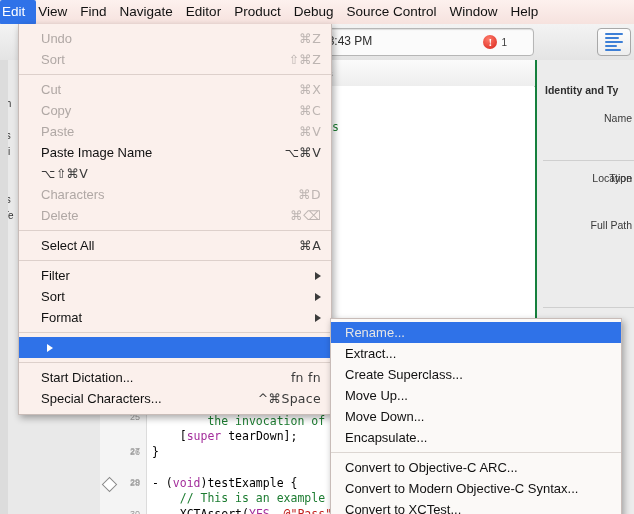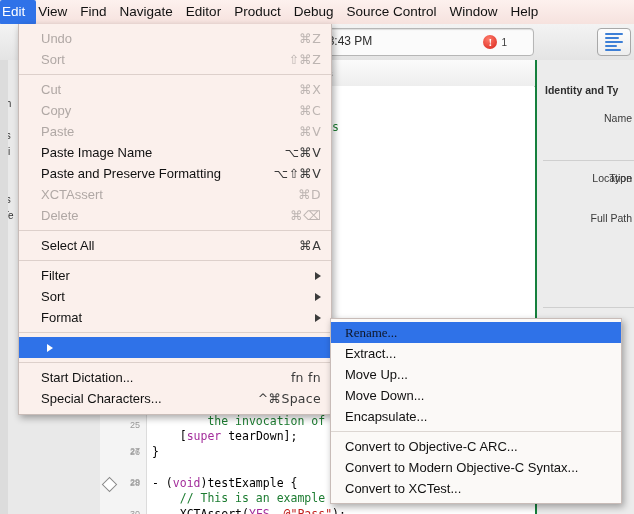--- a/index.html
+++ b/index.html
@@ -147,21 +147,21 @@
   }
   .mi .mi-label{flex:1 1 auto;}
   .mi .mi-key{
     flex:0 0 auto;text-align:right;color:#3a3a3a;
     font-size:12.5px;letter-spacing:.3px;
     font-family:"DejaVu Sans",sans-serif;
   }
   .mi.disabled .mi-label{color:#b0a8a5;}
   .mi.disabled .mi-key{color:#bdb5b2;}
   .mi.sel{background:#2f72e8;}
-  .mi.sel .mi-label,.mi.sel .mi-key{color:#0f172a;font-family:Liberation Serif, serif;}
+  .mi.sel .mi-label,.mi.sel .mi-key{color:#e5e5e5;}
   .mi .arrow{
     width:0;height:0;border-left:6px solid #3c3c3c;
     border-top:4.5px solid transparent;border-bottom:4.5px solid transparent;
     margin-left:6px;
   }
   .mi.sel .arrow{border-left-color:#fff;}
   .msep{height:1px;background:#ddd0cb;margin:4px 0 4px 0;}
   
   #submenu{
     position:absolute;left:330px;top:318px;width:290px;
@@ -229,38 +229,38 @@
     <span class="sep">〉</span>
     <span class="cbadge">C</span>
     <span class="crumb">@interface test233333333Tests</span>
   </div>
 
   <div id="editor">
     <div id="gutter">
         <div class="ln" style="top: 283px;">22</div>
         <div class="ln" style="top: 298.5px;">23</div>
         <div class="ln" style="top: 314px;">24</div>
-        <div class="ln" style="top: 334px;">25</div>
+        <div class="ln" style="top: 326px;">25</div>
         <div class="ln" style="top: 360.5px;">26</div>
         <div class="ln" style="top: 360px;">27</div>
         <div class="ln" style="top: 391.5px;">28</div>
         <div class="bpdiamond" style="top: 392.5px;"></div>
         <div class="ln" style="top: 391px;">29</div>
         <div class="ln" style="top: 422.5px;">30</div>
       </div>
     <div id="code"><div style="position: absolute; left: 0px; top: 18px;"><div><span class="c-com">on 12/31/14.</span></div><div><span class="c-com">47626297@qq.com. All rights</span></div></div><div style="position: absolute; left: 0px; top: 138px;"><span class="c-pln">ests</span><span class="c-pln"> : </span><span class="c-cls">XCTestCase</span></div><div style="position: absolute; left: 0px; top: 190px;"><span class="c-pln">3333Tests</span></div><div style="position: absolute; left: 0px; top: 296.5px;"><span class="c-pln">- (</span><span class="c-kw">void</span><span class="c-pln">)tearDown {</span></div><div style="position: absolute; left: 0px; top: 312px;"><span class="c-pln">    </span><span class="c-com">// Put teardown code</span></div><div style="position: absolute; left: 0px; top: 327.5px;"><span class="c-pln">        </span><span class="c-com">the invocation of</span></div><div style="position: absolute; left: 0px; top: 343px;"><span class="c-pln">    </span><span class="c-pln">[</span><span class="c-kw">super</span><span class="c-pln"> tearDown];</span></div><div style="position: absolute; left: 0px; top: 358.5px;"><span class="c-pln">}</span></div><div style="position: absolute; left: 0px; top: 389.5px;"><span class="c-pln">- (</span><span class="c-kw">void</span><span class="c-pln">)testExample {</span></div><div style="position: absolute; left: 0px; top: 405px;"><span class="c-pln">    </span><span class="c-com">// This is an example</span></div><div style="position: absolute; left: 0px; top: 420.5px;"><span class="c-pln">    </span><span class="c-pln">XCTAssert(</span><span class="c-kw">YES</span><span class="c-pln">, </span><span class="c-str">@"Pass"</span><span class="c-pln">);</span></div></div>
   </div>
 
   <div id="inspector">
     <div class="insp-head">Identity and Ty</div>
     <div class="insp-lbl" style="top:52px;padding-left:43px;">Name</div>
     <div class="insp-lbl" style="top:78px;margin-top:34px;">Type</div>
     <div class="insp-rule" style="top:100px;"></div>
     <div class="insp-lbl" style="top:112px;">Location</div>
-    <div class="insp-lbl" style="top:152px;margin-left:25px;">Full Path</div>
+    <div class="insp-lbl" style="top:159px;margin-left:25px;">Full Path</div>
     <div class="insp-rule" style="top:247px;"></div>
     <div id="target-head">Target Member</div>
     <div id="target-row">
       <div class="chk"></div>
       <div class="tgt-icon"></div>
       <div id="target-name">test</div>
     </div>
   </div>
 </div>
 
@@ -284,25 +284,24 @@
     </div>
     <div class="mi disabled">
       <span class="mi-label">Paste</span>
       <span class="mi-key">⌘V</span>
     </div>
     <div class="mi">
       <span class="mi-label">Paste Image Name</span>
       <span class="mi-key">⌥⌘V</span>
     </div>
     <div class="mi">
-      <span class="mi-label">Paste and Preserve Formatting</span>
       <span class="mi-key">⌥⇧⌘V</span>
     </div>
     <div class="mi disabled">
-      <span class="mi-label">XCTAssert</span>
+      <span class="mi-label">Characters</span>
       <span class="mi-key">⌘D</span>
     </div>
     <div class="mi disabled">
       <span class="mi-label">Delete</span>
       <span class="mi-key">⌘⌫</span>
     </div>
     <div class="msep"></div>
     <div class="mi">
       <span class="mi-label">Select All</span>
       <span class="mi-key">⌘A</span>
@@ -336,20 +335,23 @@
   </div>
 
 <div id="submenu">
     <div class="mi sel">
       <span class="mi-label">Rename...</span>
     </div>
     <div class="mi">
       <span class="mi-label">Extract...</span>
     </div>
     <div class="mi">
+      <span class="mi-label">Create Superclass...</span>
+    </div>
+    <div class="mi">
       <span class="mi-label">Move Up...</span>
     </div>
     <div class="mi">
       <span class="mi-label">Move Down...</span>
     </div>
     <div class="mi">
       <span class="mi-label">Encapsulate...</span>
     </div>
     <div class="msep"></div>
     <div class="mi">

